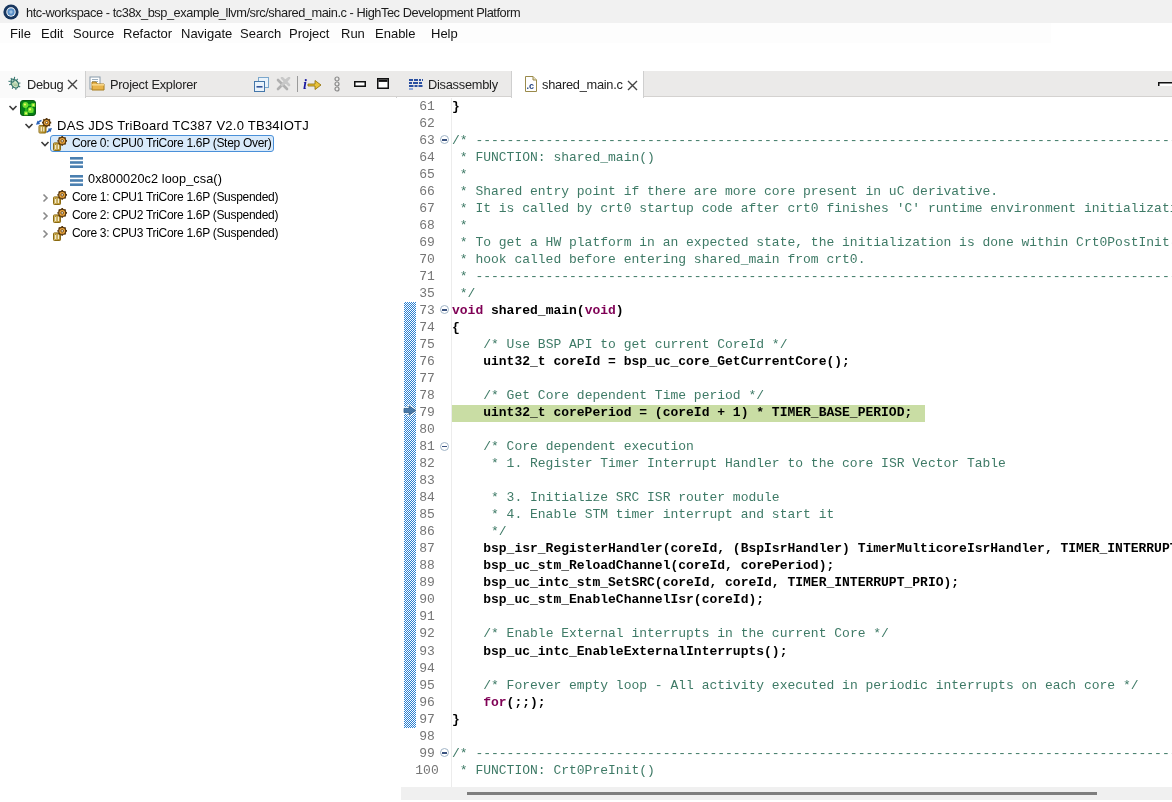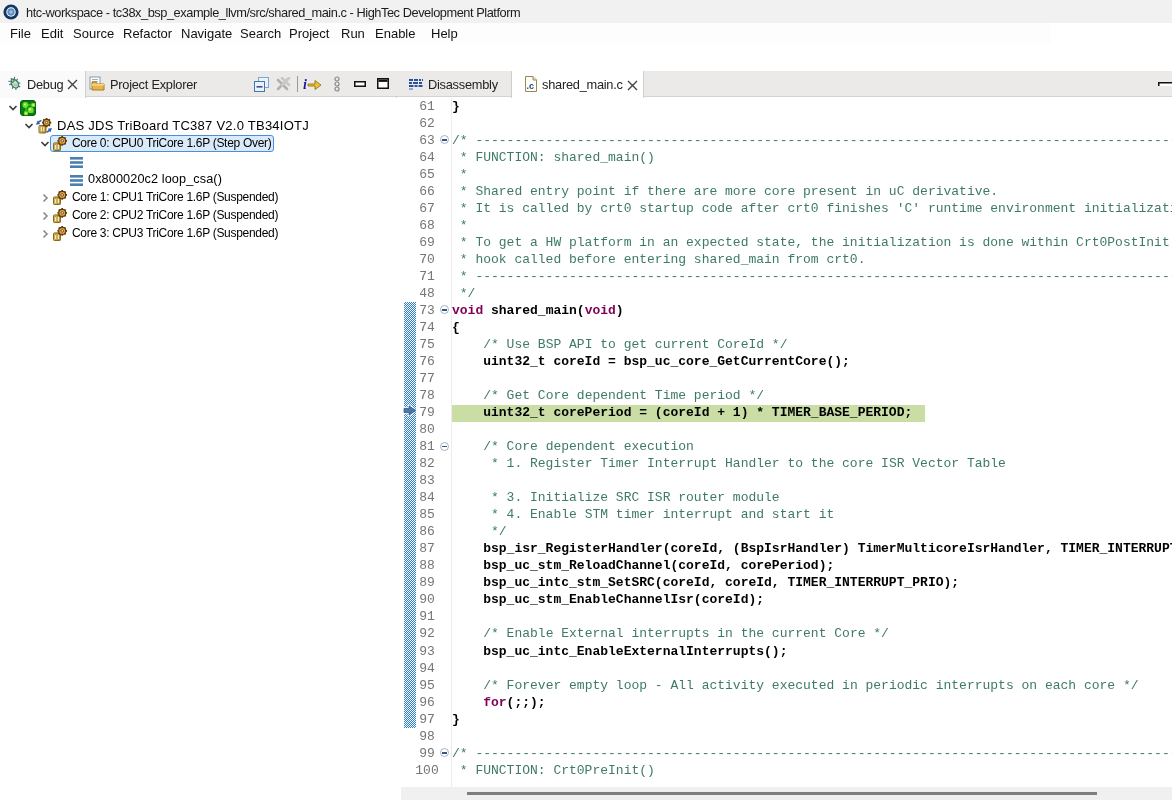--- a/index.html
+++ b/index.html
@@ -494,21 +494,21 @@
         <div class="cl">62</div>
         <div class="cl">63</div>
         <div class="cl">64</div>
         <div class="cl">65</div>
         <div class="cl">66</div>
         <div class="cl">67</div>
         <div class="cl">68</div>
         <div class="cl">69</div>
         <div class="cl">70</div>
         <div class="cl">71</div>
-        <div class="cl">48</div>
+        <div class="cl">35</div>
         <div class="cl">73</div>
         <div class="cl">74</div>
         <div class="cl">75</div>
         <div class="cl">76</div>
         <div class="cl">77</div>
         <div class="cl">78</div>
         <div class="cl">79</div>
         <div class="cl">80</div>
         <div class="cl">81</div>
         <div class="cl">82</div>

